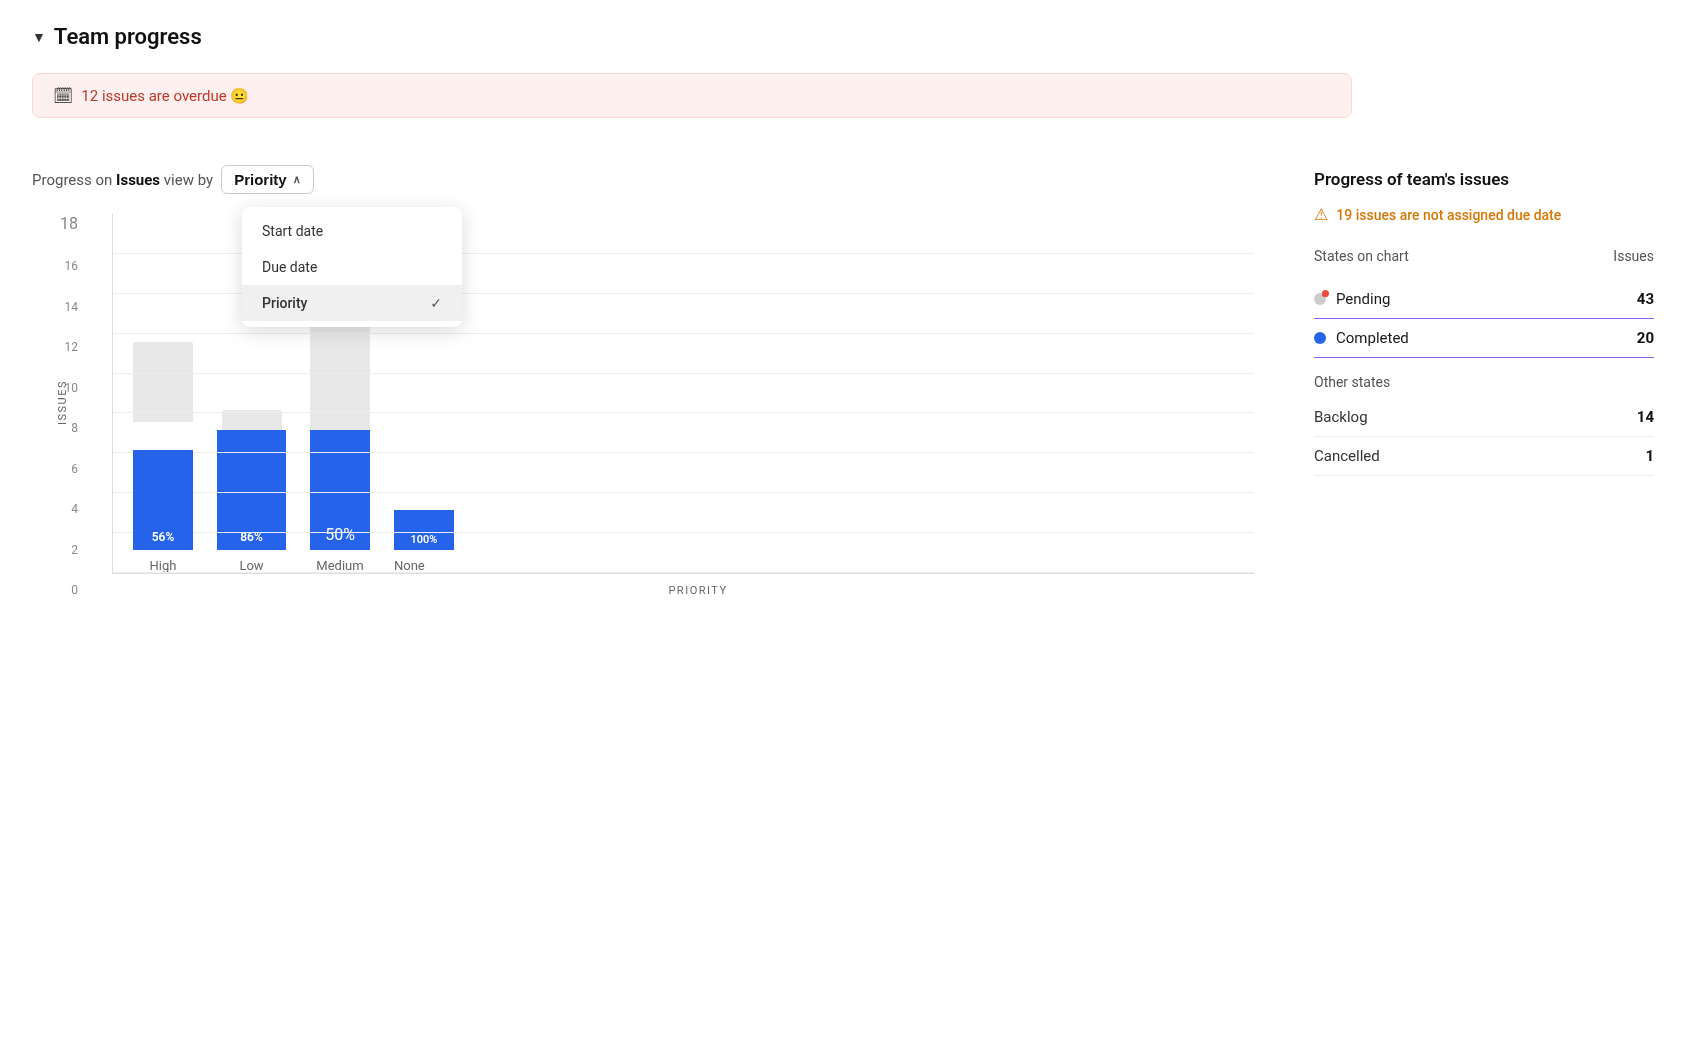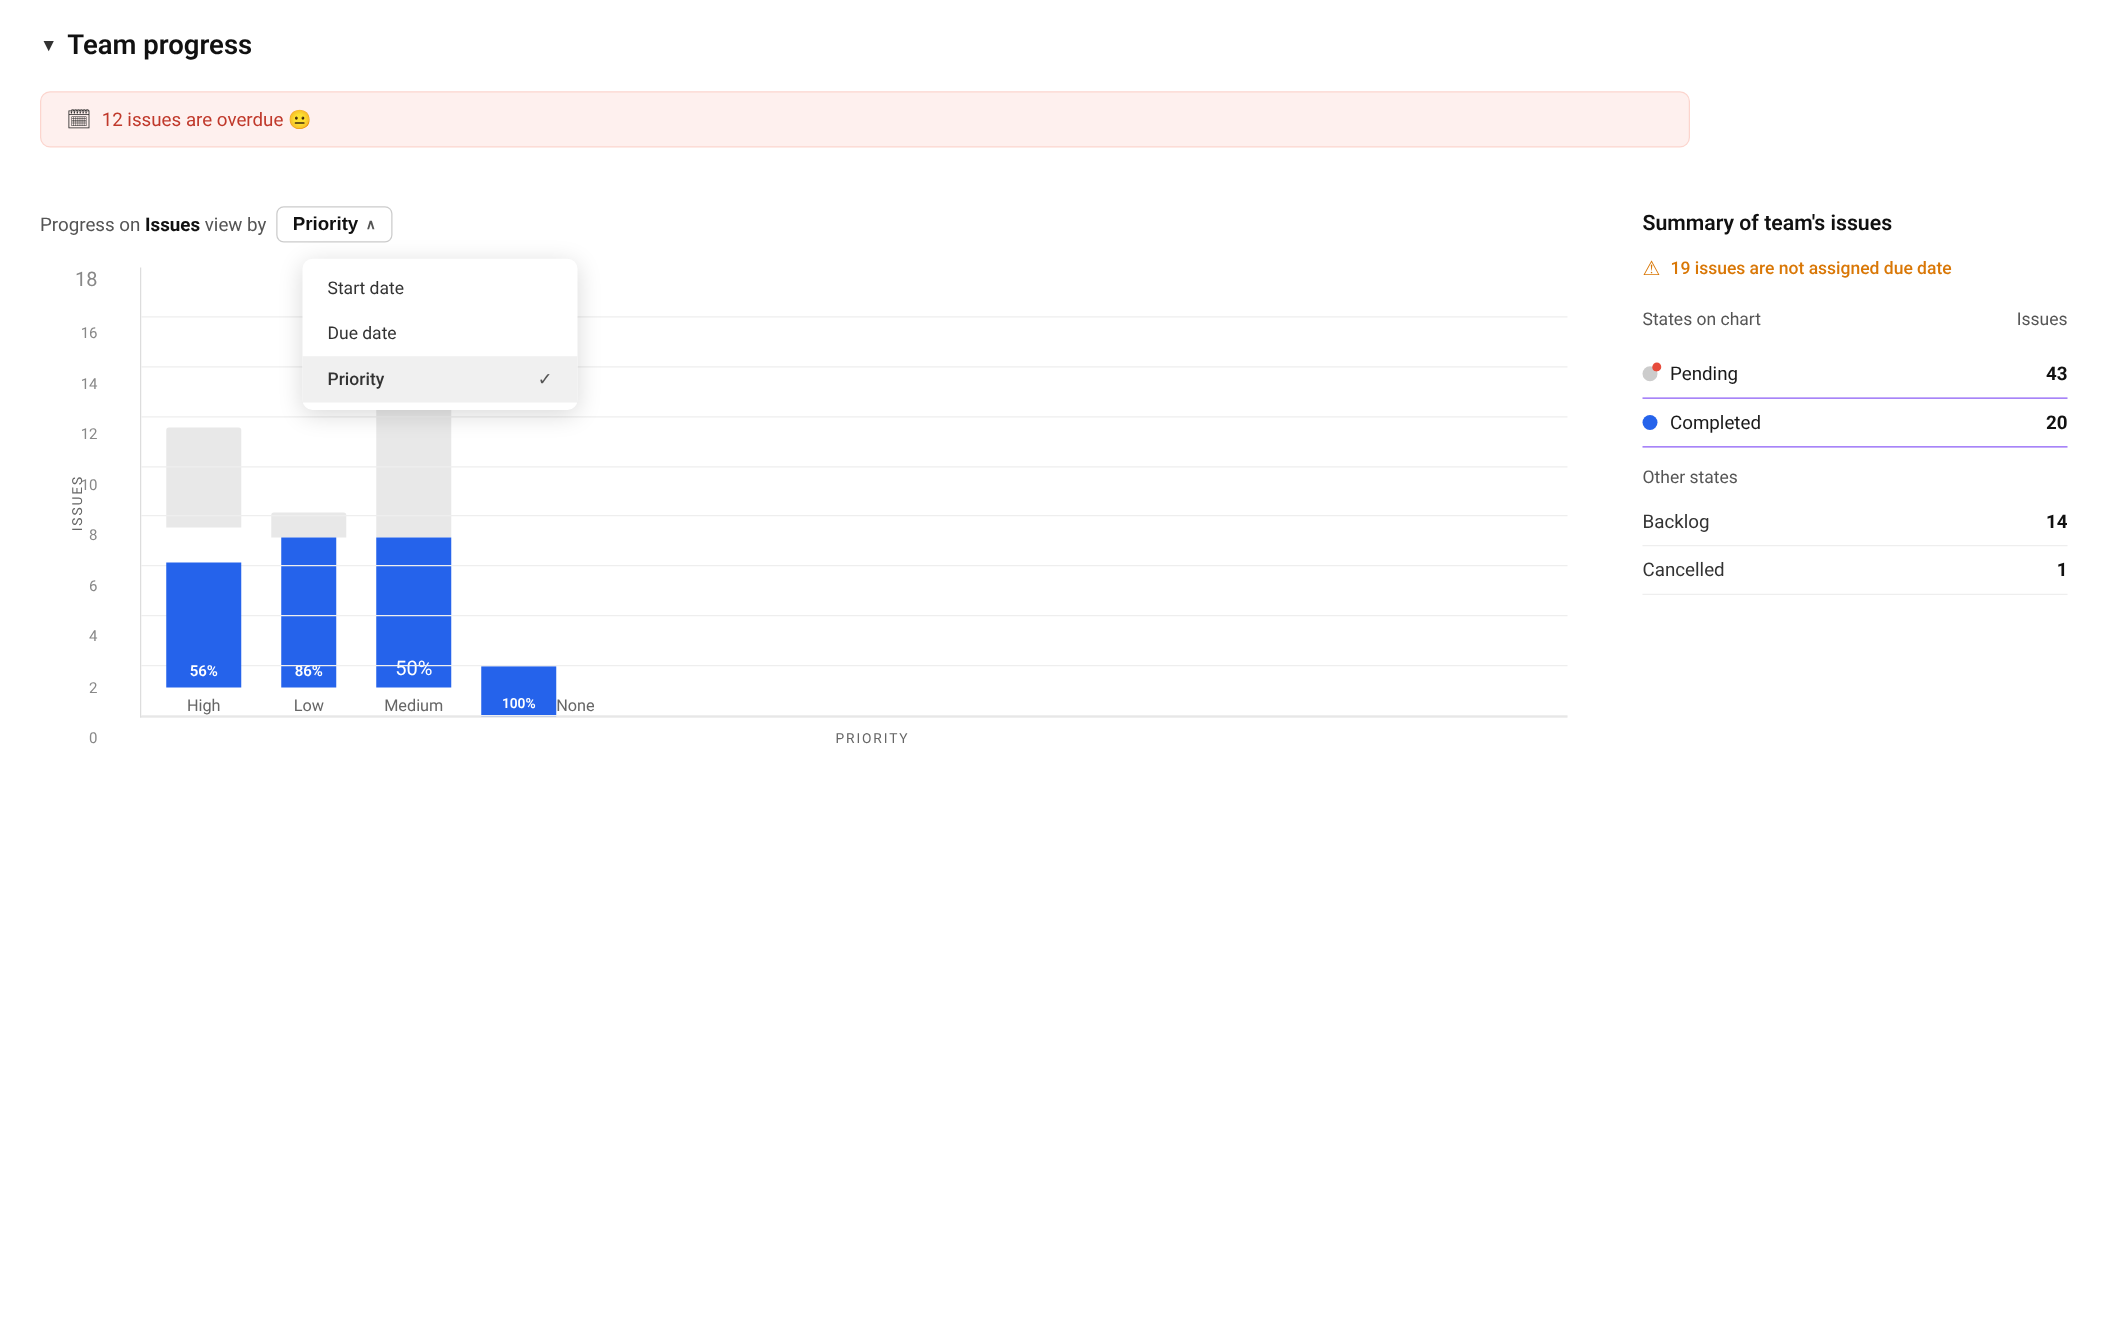--- a/index.html
+++ b/index.html
@@ -292,57 +292,57 @@
             <div class="bar-completed" style="height:100px;width:60px;background:#2563eb;display:flex;align-items:flex-end;justify-content:center;padding-bottom:6px;">
               <span class="bar-pct" style="font-size:12px;color:#fff;font-weight:600;">56%</span>
             </div>
           </div>
           <span style="margin-top:8px;font-size:13px;color:#666;">High</span>
         </div>
 
         <div style="display:flex;flex-direction:column;align-items:center;">
           <div style="display:flex;flex-direction:column;align-items:center;">
             <div style="height:20px;width:60px;background:#e8e8e8;border-radius:2px 2px 0 0;"></div>
-            <div style="height:120px;width:44px;background:#2563eb;display:flex;align-items:flex-end;justify-content:center;padding-bottom:6px;">
+            <div style="height:120px;width:69px;background:#2563eb;display:flex;align-items:flex-end;justify-content:center;padding-bottom:6px;">
               <span style="font-size:12px;color:#fff;font-weight:600;">86%</span>
             </div>
           </div>
           <span style="margin-top:8px;font-size:13px;color:#666;">Low</span>
         </div>
 
         <div style="display:flex;flex-direction:column;align-items:center;">
           <div style="display:flex;flex-direction:column;align-items:center;">
             <div style="height:120px;width:60px;background:#e8e8e8;border-radius:2px 2px 0 0;"></div>
             <div style="height:120px;width:60px;background:#2563eb;display:flex;align-items:flex-end;justify-content:center;padding-bottom:6px;">
               <span style="font-size:16px;color:#fff;font-weight:400;">50%</span>
             </div>
           </div>
           <span style="margin-top:8px;font-size:13px;color:#666;">Medium</span>
         </div>
 
-        <div style="display:flex;flex-direction:row;align-items:flex-end;">
+        <div style="display:flex;flex-direction:column;align-items:flex-start;">
           <div style="display:flex;flex-direction:column;align-items:center;">
             <div style="height:0px;width:60px;background:#e8e8e8;"></div>
             <div style="height:40px;width:60px;background:#2563eb;display:flex;align-items:flex-end;justify-content:center;padding-bottom:4px;">
               <span style="font-size:11px;color:#fff;font-weight:600;">100%</span>
             </div>
           </div>
           <span style="margin-top:8px;font-size:13px;color:#666;">None</span>
         </div>
 
 
       </div>
 
       <div style="text-align:center;font-size:11px;letter-spacing:1.5px;color:#666;text-transform:uppercase;margin-top:10px;margin-left:60px;">PRIORITY</div>
 
     </div>
   </div>
 
   <div class="summary-section">
-    <div class="summary-title">Summary of team's issues</div>
+    <div class="summary-title">Progress of team's issues</div>
 
     <div class="warning-row">
       <span class="warning-icon">⚠</span>
       <span class="warning-text">19 issues are not assigned due date</span>
     </div>
 
     <div class="states-header">
       <span>States on chart</span>
       <span>Issues</span>
     </div>

